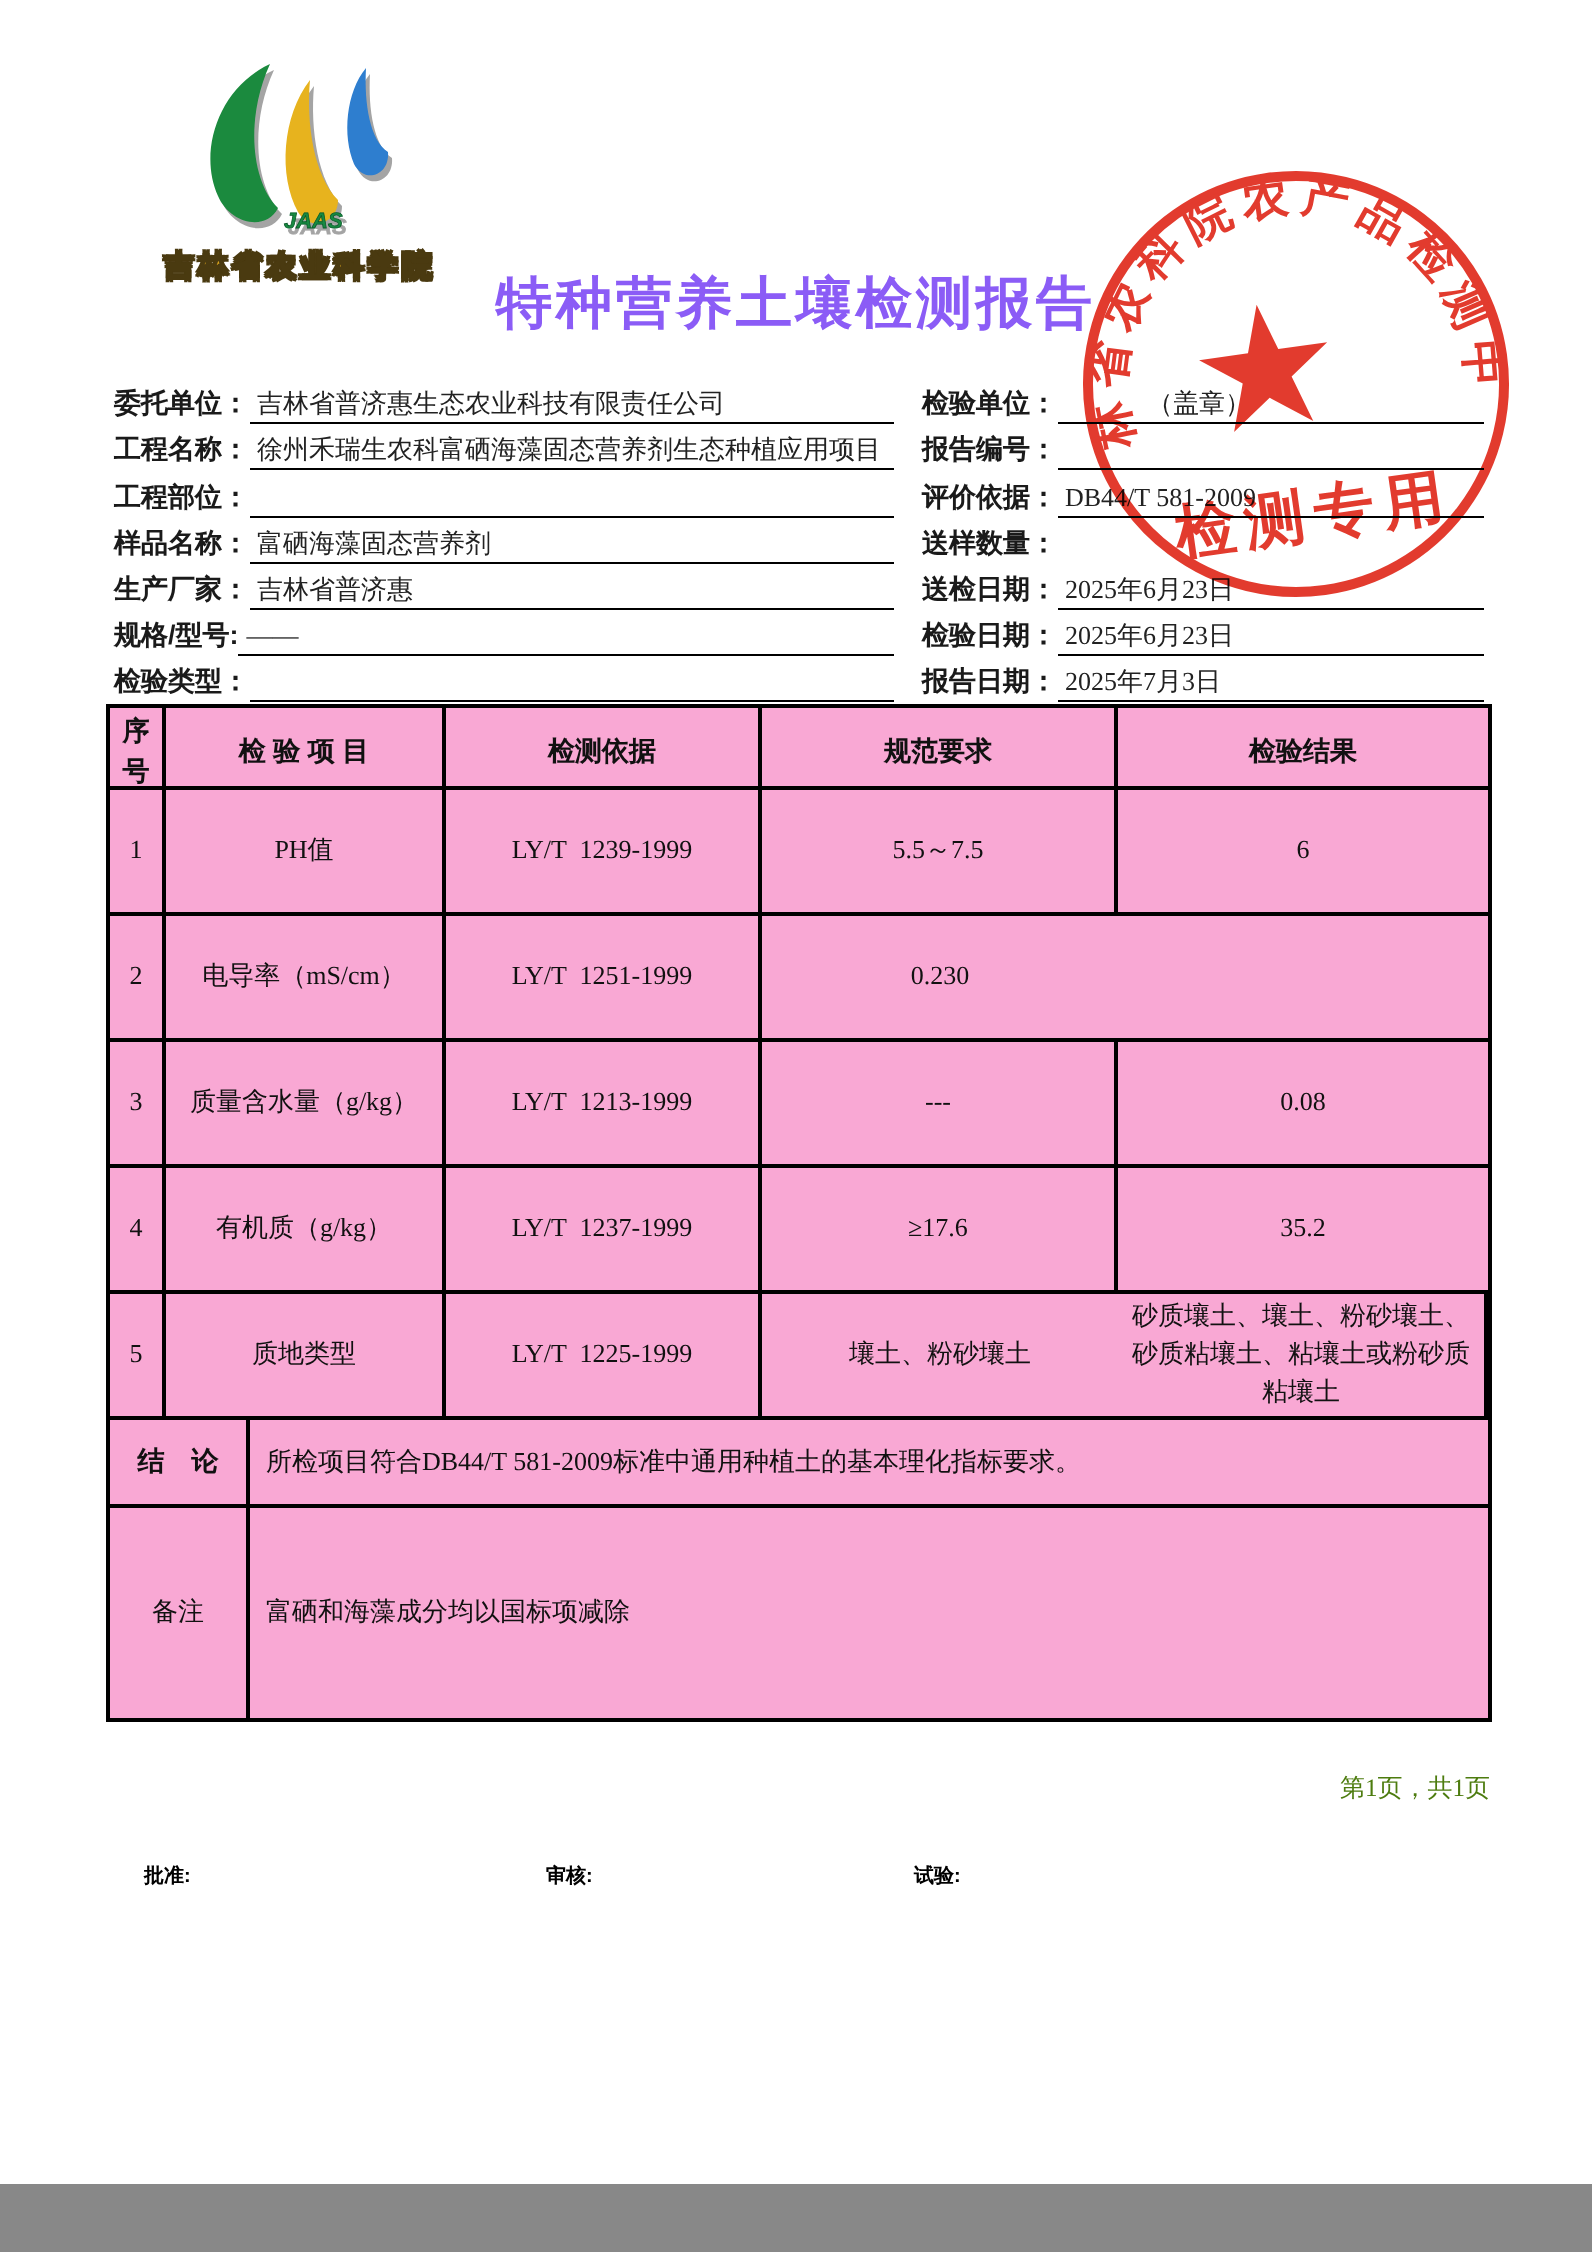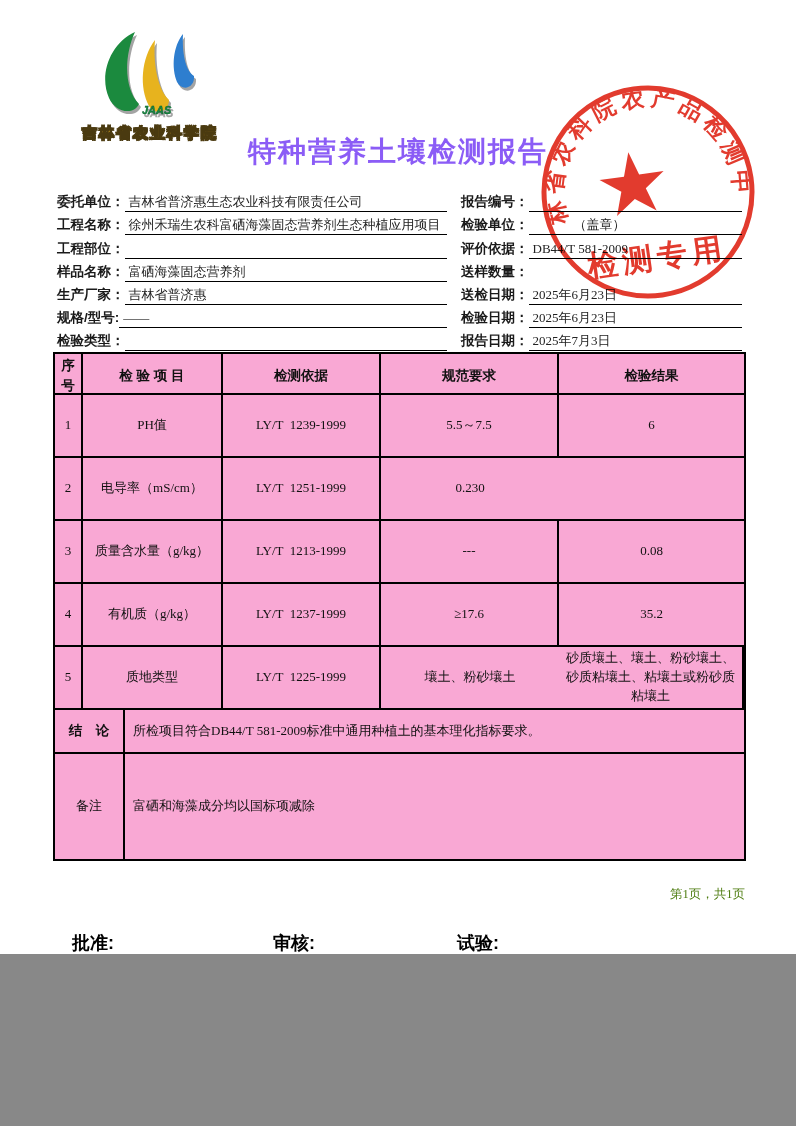--- a/index.html
+++ b/index.html
@@ -1,18 +1,18 @@
 <!DOCTYPE html>
 <html><head>
 <meta charset="utf-8">
 <style>
   * { margin:0; padding:0; box-sizing:border-box; }
   html,body { background:#888; }
   .page {
-    position:relative; width:796px; height:954px; margin:0 auto;
+    position:relative; width:796px; height:1092px; margin:0 auto;
     background:#fff; overflow:hidden;
     font-family:"Liberation Serif","DejaVu Serif",serif; color:#1a1a1a;
   }
 
   
   .logo-wrap { position:absolute; left:70px; top:28px; width:160px; }
   .logo-svg { display:block; margin:0 auto; filter:drop-shadow(2px 3px 0 rgba(90,90,90,.55)); }
   .logo-cn {
     margin-top:4px; text-align:center; font-family:"Liberation Sans","DejaVu Sans",sans-serif;
     font-weight:bold; font-size:15px; letter-spacing:2px; color:#d8a21d;
@@ -61,21 +61,21 @@
   .tcell.basis { white-space:pre-wrap; }
   .tcell.lefttext { justify-content:flex-start; text-align:left; padding-left:8px; }
   .h-head { height:41px; }
   .h-row  { height:63px; }
   .h-concl{ height:44px; }
   .h-rem  { height:105px; }
 
   
   .pagination { position:absolute; top:886px; right:51px; font-size:12.5px; color:#4d7c0f; }
   .sig { position:absolute; top:931px; font-family:"Liberation Sans","DejaVu Sans",sans-serif;
-         font-weight:bold; font-size:18px; color:#000; }
+         font-weight:bold; font-size:10px; color:#000; }
   .sig.approve { left:72px; }
   .sig.review  { left:273px; }
   .sig.test    { left:457px; }
 </style>
 </head>
 <body>
 
 <div class="page">
 
   <div class="logo-wrap">
@@ -116,26 +116,26 @@
         <span class="flabel">规格/型号:</span>
         <span class="fvalue">——</span>
       </div>
       <div class="frow">
         <span class="flabel">检验类型：</span>
         <span class="fvalue"></span>
       </div>
     </div>
     <div class="fcol right">
       <div class="frow">
+        <span class="flabel">检验单位：</span>
+        <span class="fvalue stamp-offset">（盖章）</span>
+      </div>
+      <div class="frow">
         <span class="flabel">报告编号：</span>
         <span class="fvalue"></span>
-      </div>
-      <div class="frow">
-        <span class="flabel">检验单位：</span>
-        <span class="fvalue stamp-offset">（盖章）</span>
       </div>
       <div class="frow">
         <span class="flabel">评价依据：</span>
         <span class="fvalue">DB44/T 581-2009</span>
       </div>
       <div class="frow">
         <span class="flabel">送样数量：</span>
       </div>
       <div class="frow">
         <span class="flabel">送检日期：</span>

